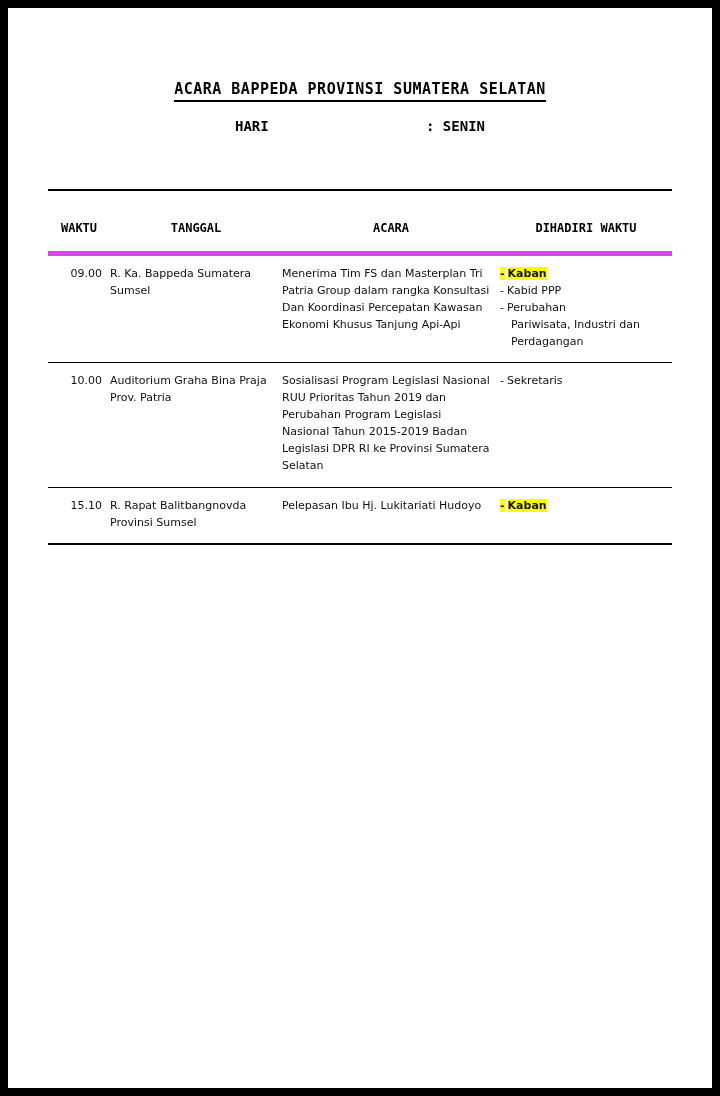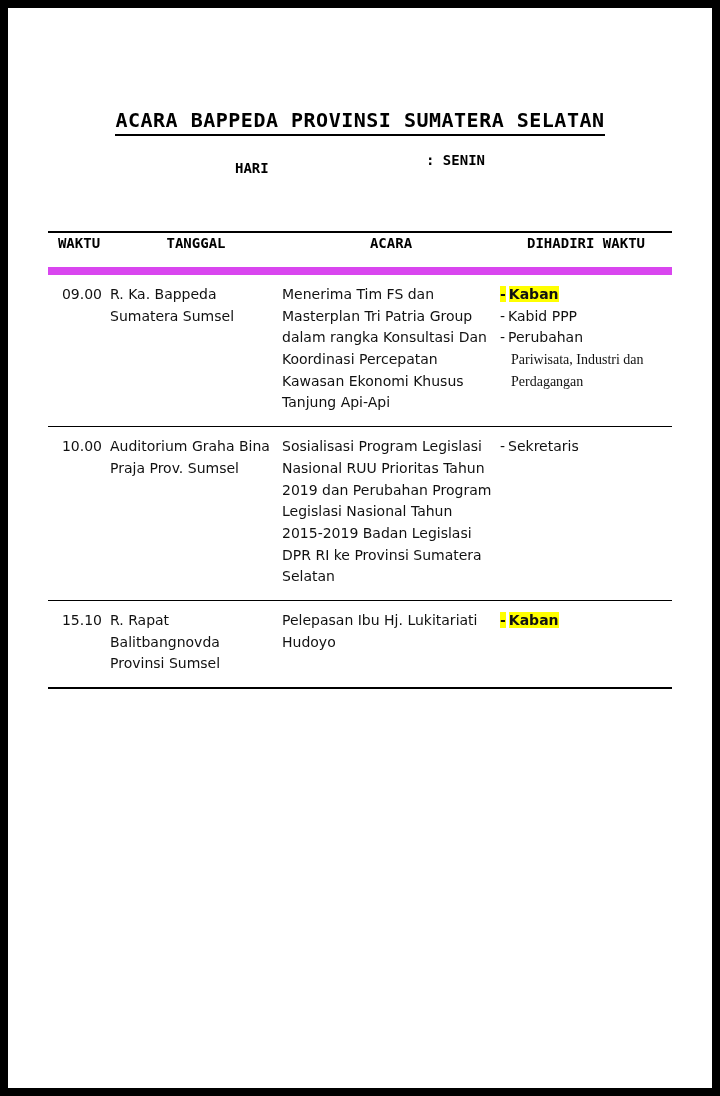--- a/index.html
+++ b/index.html
@@ -26,24 +26,24 @@
     left: 0;
     top: 0;
     width: 704px;
   }
 
   
   .title {
     text-align: center;
     font-family: "DejaVu Sans Mono", monospace;
     font-weight: bold;
-    font-size: 20px;
+    font-size: 15px;
     letter-spacing: 0.5px;
     color: #000;
-    margin-top: 100px;
+    margin-top: 72px;
   }
   .title span {
     border-bottom: 2px solid #000;
     padding-bottom: 2px;
   }
 
   .subhead {
     margin-top: 20px;
     display: flex;
     flex-direction: column;
@@ -54,51 +54,50 @@
     font-size: 14px;
     color: #000;
   }
   .subrow {
     display: flex;
     width: 250px;
   }
   .subrow .lbl {
     width: 108px;
     text-align: left;
-    margin-top: 8px;
   }
   .subrow .val {
     flex: 1;
     text-align: right;
   }
 
   
   .tablewrap {
     margin: 55px 40px 0 40px;
     width: 624px;
   }
   table.sched {
     width: 100%;
     border-collapse: collapse;
     table-layout: fixed;
   }
   table.sched thead th {
     font-family: "DejaVu Sans Mono", monospace;
     font-weight: bold;
-    font-size: 14px;
+    font-size: 12px;
     color: #000;
-    padding: 2px 0 16px 0;
+    padding: 30px 0 16px 0;
     text-align: center;
     vertical-align: middle;
     border-top: 2px solid #000;
-    border-bottom: 8px solid #d946ef;
+    border-bottom: 5px solid #d946ef;
   }
   table.sched tbody td {
     font-family: "DejaVu Sans", sans-serif;
-    font-size: 14px;
+    font-size: 11px;
     line-height: 1.55;
     color: #111;
     padding: 9px 8px 12px 0;
     vertical-align: top;
     border-bottom: 1.5px solid #000;
   }
   tbody tr:last-child td {
     border-bottom: 2px solid #000;
   }
   td.c-waktu {
@@ -129,21 +128,20 @@
     white-space: nowrap;
   }
   .att-line .dash { margin-right: 3px; }
   .hl {
     background: #ffff00;
     font-weight: bold;
   }
   .cont {
     display: block;
     padding-left: 11px;
-    font-family: Liberation Serif, serif;
   }
 </style>
 </head>
 <body>
 
 <div class="page">
   <div class="doc">
 
     <div class="title">
       <span>ACARA BAPPEDA PROVINSI SUMATERA SELATAN</span>
@@ -176,21 +174,21 @@
               <td class="c-acara">Menerima Tim FS dan Masterplan Tri Patria Group dalam rangka Konsultasi Dan Koordinasi Percepatan Kawasan Ekonomi Khusus Tanjung Api-Api</td>
               <td class="c-dihadiri">
                 <div class="att-line"><span class="dash hl">-</span><span class="hl">Kaban</span></div>
                 <div class="att-line"><span class="dash">-</span><span>Kabid PPP</span></div>
                 <div class="att-line"><span class="dash">-</span><span>Perubahan</span></div>
                 <span class="cont">Pariwisata, Industri dan Perdagangan</span>
               </td>
             </tr>
             <tr>
               <td class="c-waktu">10.00</td>
-              <td class="c-tempat">Auditorium Graha Bina Praja Prov. Sumsel</td>
+              <td class="c-tempat">Auditorium Graha Bina Praja Prov. Patria</td>
               <td class="c-acara">Sosialisasi Program Legislasi Nasional RUU Prioritas Tahun 2019 dan Perubahan Program Legislasi Nasional Tahun 2015-2019 Badan Legislasi DPR RI ke Provinsi Sumatera Selatan</td>
               <td class="c-dihadiri">
                 <div class="att-line"><span class="dash">-</span><span>Sekretaris</span></div>
               </td>
             </tr>
             <tr>
               <td class="c-waktu">15.10</td>
               <td class="c-tempat">R. Rapat Balitbangnovda Provinsi Sumsel</td>
               <td class="c-acara">Pelepasan Ibu Hj. Lukitariati Hudoyo</td>
               <td class="c-dihadiri">

